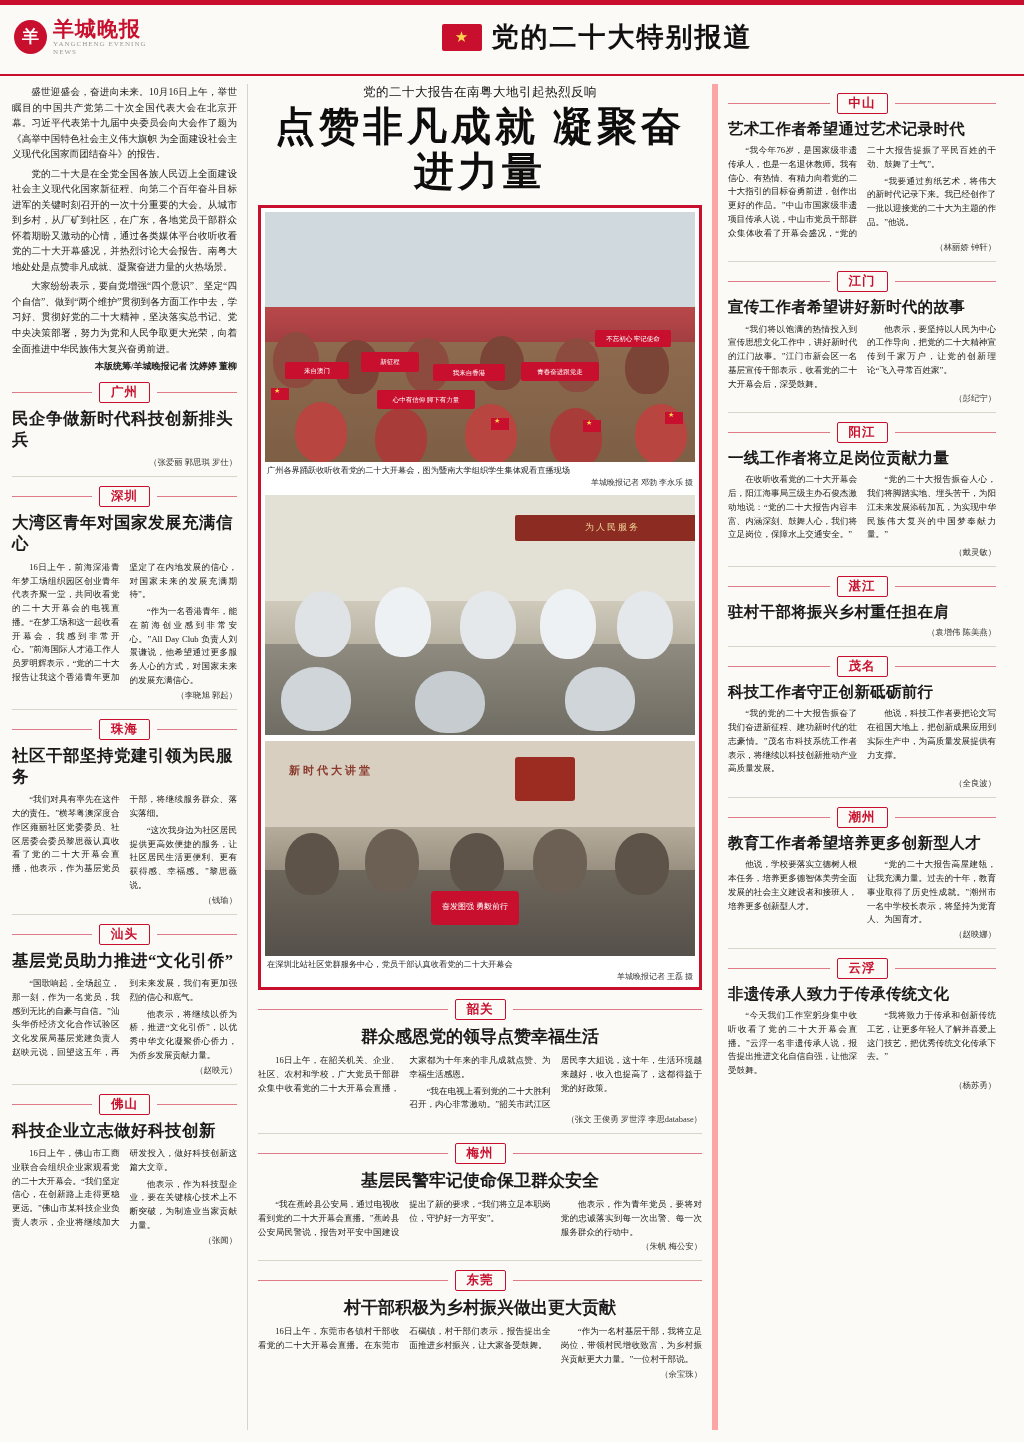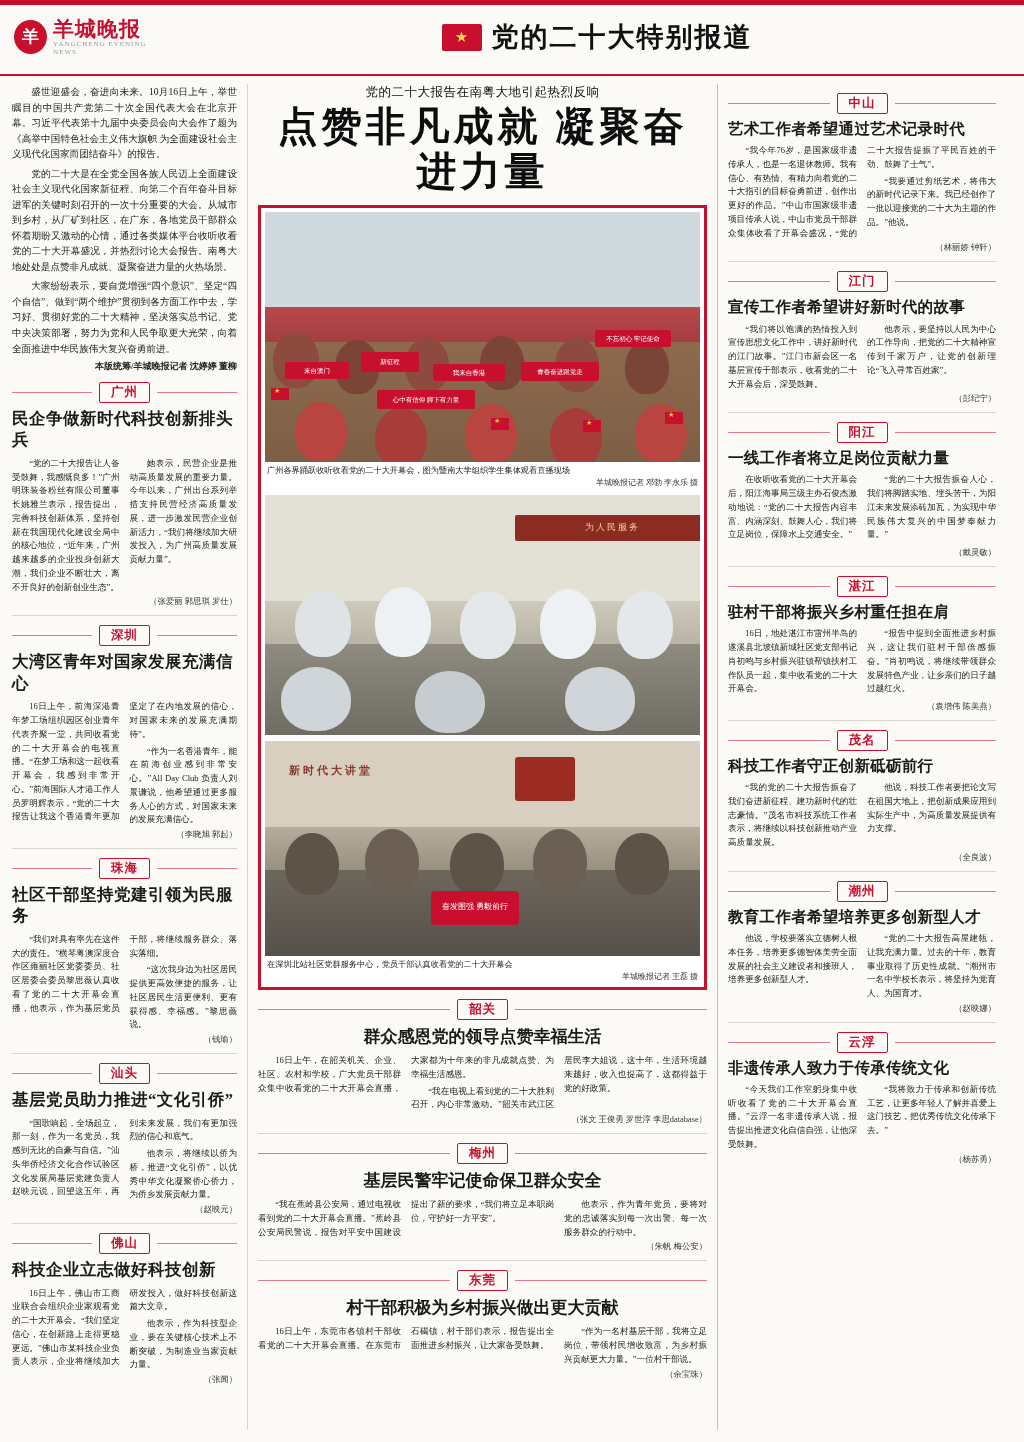--- a/index.html
+++ b/index.html
@@ -22,21 +22,21 @@
   .flag-badge{width:40px;height:27px;background:#c8102e;border-radius:2px;position:relative;}
   .flag-badge:after{content:"★";position:absolute;left:50%;top:50%;transform:translate(-50%,-52%);color:#ffd24d;font-size:15px;}
   .mh-title{font-size:27px;font-weight:bold;letter-spacing:2px;color:#111;}
   .mh-right{width:300px;display:flex;align-items:center;justify-content:flex-end;gap:12px;padding-right:14px;box-sizing:border-box;}
   .mh-meta{font-size:8.5px;color:#444;line-height:1.5;text-align:right;}
   .mh-sec{font-size:25px;font-weight:bold;color:#111;letter-spacing:1px;}
   
   .body-wrap{display:flex;padding:8px 12px 6px 12px;box-sizing:border-box;height:1360px;}
   .col{box-sizing:border-box;}
   .col-left{width:236px;padding-right:10px;border-right:1px solid #d8d4c8;}
-  .col-mid{width:470px;padding:0 10px;border-right:1px solid #fca5a5;}
+  .col-mid{width:470px;padding:0 10px;border-right:6px solid #fca5a5;}
   .col-right{width:278px;padding-left:10px;}
   
   .lead p{font-size:9.6px;line-height:1.62;text-indent:2em;margin:0 0 4px 0;text-align:justify;}
   .byline{font-size:9px;text-align:right;margin:4px 0 8px 0;color:#222;font-weight:bold;}
   
   .tag{display:flex;align-items:center;justify-content:center;margin:9px 0 5px;}
   .tag .line{flex:1;height:1px;background:#c8102e;opacity:.55;}
   .tag .label{font-size:12.5px;font-weight:bold;color:#c8102e;border:1px solid #c8102e;border-radius:2px;padding:1px 11px;margin:0 7px;letter-spacing:1px;}
   .headline-s{font-size:16.5px;font-weight:bold;line-height:1.3;margin:3px 0 6px;letter-spacing:.5px;}
   .twocol{column-count:2;column-gap:10px;column-rule:0;}
@@ -97,24 +97,20 @@
         <div class="byline">本版统筹/羊城晚报记者 沈婷婷 董柳</div>
       </div>
 
       <div>
         <div class="tag">
             <span class="line"></span>
             <span class="label">广州</span>
             <span class="line"></span>
           </div>
         <div class="headline-s">民企争做新时代科技创新排头兵</div>
-        <div class="twocol">
-          <p>“党的二十大报告让人备受鼓舞，我感慨良多！”广州明珠装备粉丝有限公司董事长姚雅兰表示，报告提出，完善科技创新体系，坚持创新在我国现代化建设全局中的核心地位，“近年来，广州越来越多的企业投身创新大潮，我们企业不断壮大，离不开良好的创新创业生态”。</p>
-          <p>她表示，民营企业是推动高质量发展的重要力量。今年以来，广州出台系列举措支持民营经济高质量发展，进一步激发民营企业创新活力，“我们将继续加大研发投入，为广州高质量发展贡献力量”。</p>
-        </div>
         <div class="sig">（张爱丽 郭思琪 罗仕）</div>
       </div>
       <div class="rule"></div>
 
       <div>
         <div class="tag">
             <span class="line"></span>
             <span class="label">深圳</span>
             <span class="line"></span>
           </div>
@@ -325,24 +321,20 @@
       </div>
       <div class="rule"></div>
 
       <div class="rblock">
         <div class="tag">
             <span class="line"></span>
             <span class="label">湛江</span>
             <span class="line"></span>
           </div>
         <div class="rhead">驻村干部将振兴乡村重任担在肩</div>
-        <div class="twocol">
-          <p>16日，地处湛江市雷州半岛的遂溪县北坡镇新城社区党支部书记肖初鸣与乡村振兴驻镇帮镇扶村工作队员一起，集中收看党的二十大开幕会。</p>
-          <p>“报告中提到全面推进乡村振兴，这让我们驻村干部倍感振奋。”肖初鸣说，将继续带领群众发展特色产业，让乡亲们的日子越过越红火。</p>
-        </div>
         <div class="sig">（袁增伟 陈美燕）</div>
       </div>
       <div class="rule"></div>
 
       <div class="rblock">
         <div class="tag">
             <span class="line"></span>
             <span class="label">茂名</span>
             <span class="line"></span>
           </div>

